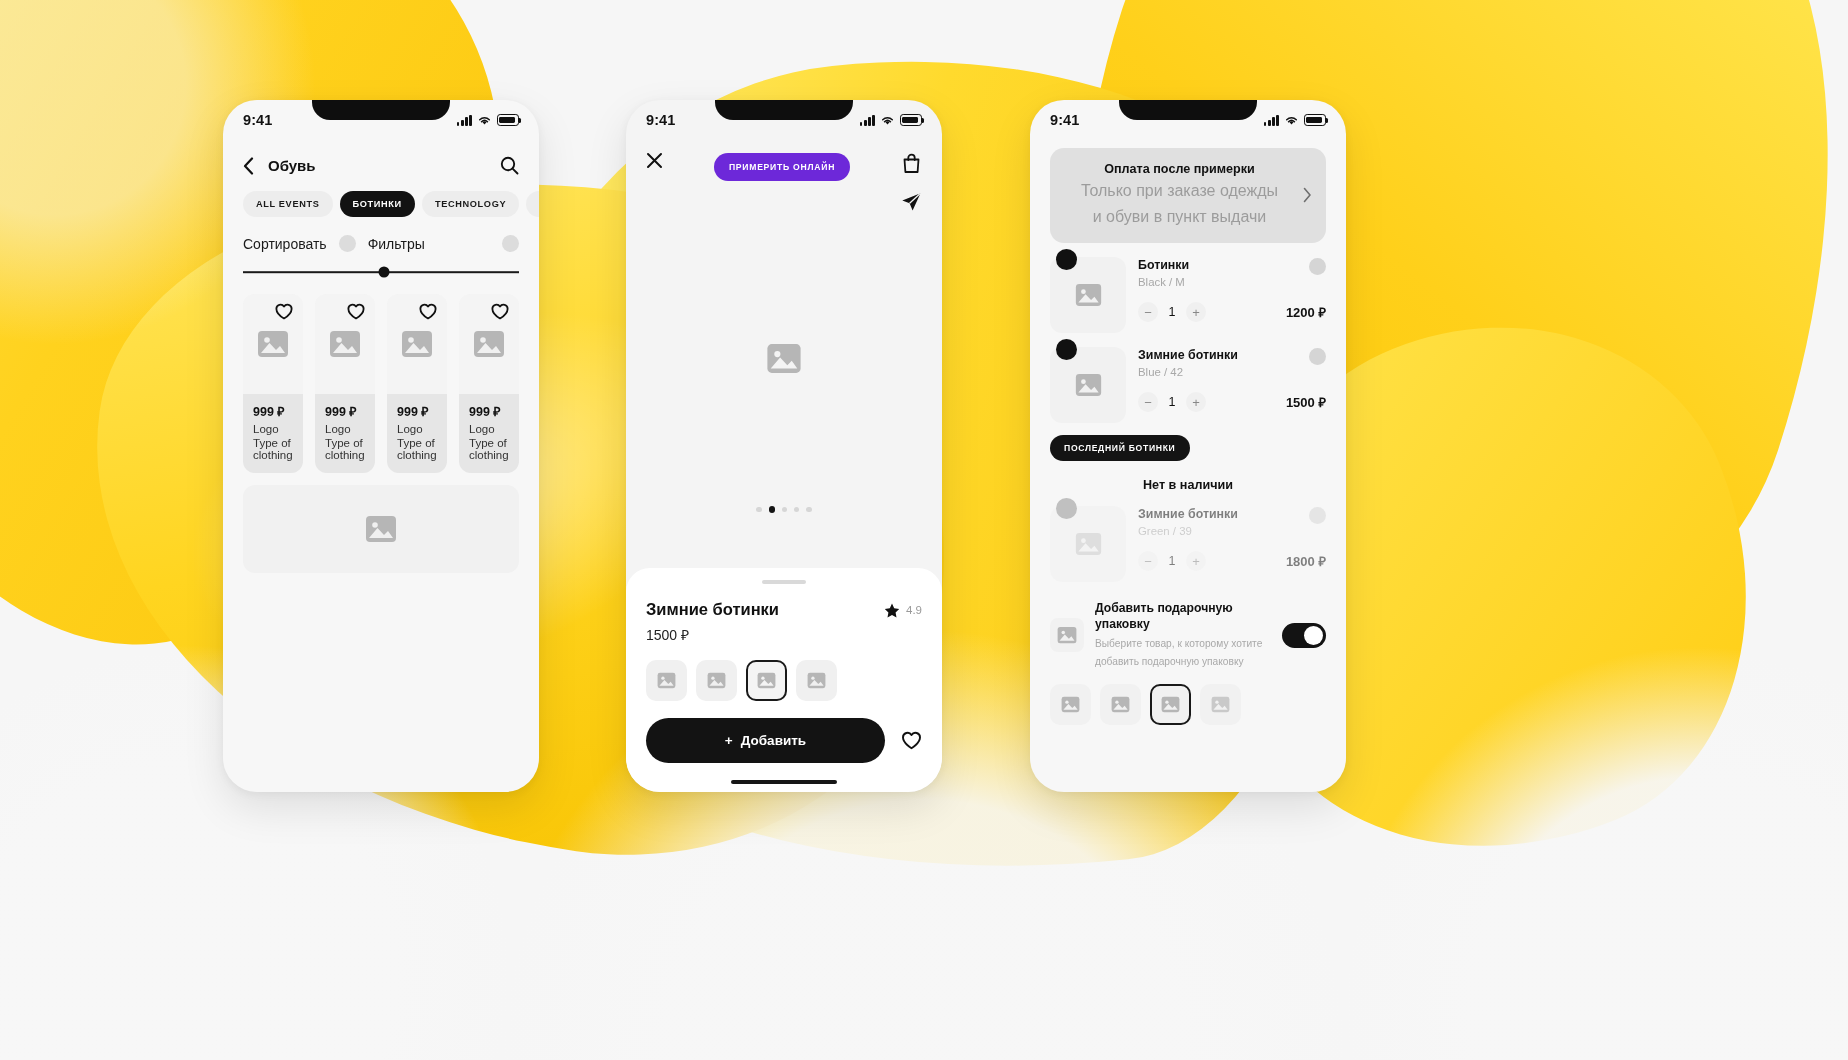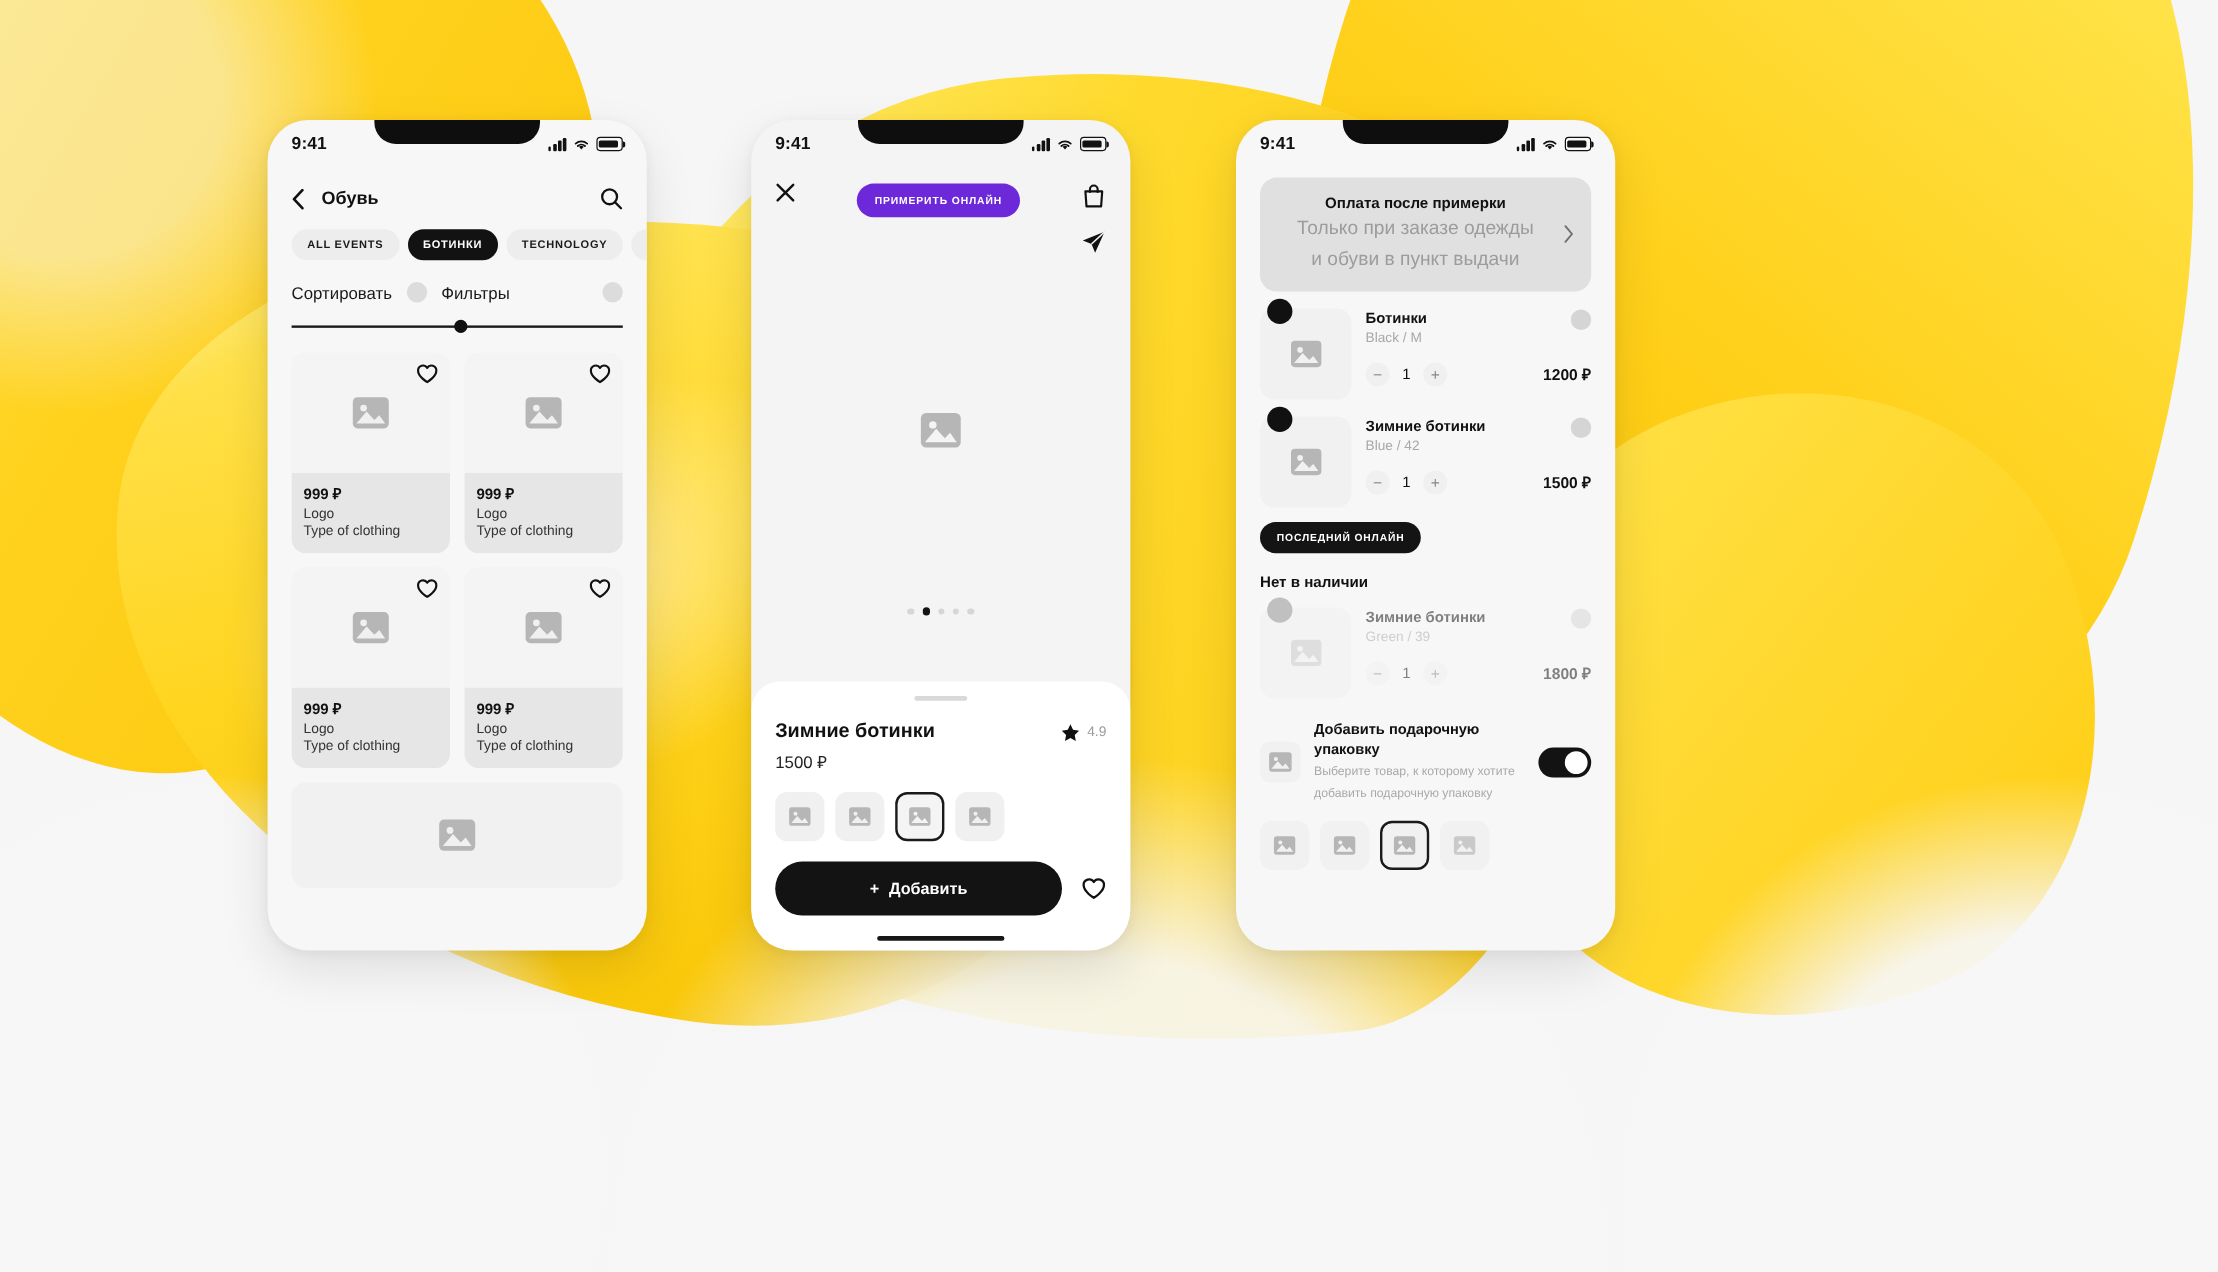--- a/index.html
+++ b/index.html
@@ -150,21 +150,21 @@
     position: absolute; top: 50%; left: 0; right: 0; height: 1.6px;
     background: #1a1a1a; transform: translateY(-50%);
   }
   .slider-knob {
     position: absolute; top: 50%; transform: translate(-50%,-50%);
     width: 11px; height: 11px; border-radius: 50%; background: #111;
   }
 
   
   .grid {
-    display: grid; grid-template-columns: 1fr 1fr; gap: 12px;
+    display: grid; grid-template-columns: 1fr 1fr 1fr 1fr; gap: 12px;
     padding: 16px 20px 0;
   }
   .card {
     border-radius: 12px; overflow: hidden; background: #f2f2f2;
   }
   .card-img {
     position: relative; height: 100px;
     background: #f4f4f4;
     display: flex; align-items: center; justify-content: center;
   }
@@ -262,21 +262,21 @@
     font-size: 13px; color: #888; cursor: pointer; line-height: 1;
     font-family: "Liberation Sans", sans-serif;
   }
   .qty-val { font-size: 12.5px; color: #111; min-width: 8px; text-align: center; }
   .cart-price { font-size: 13px; font-weight: 700; color: #111; }
   .badge-row { padding: 12px 20px 0; display: flex; }
   .badge-last {
     background: #141414; color: #fff; font-size: 8.6px; font-weight: 700;
     letter-spacing: 0.7px; padding: 8px 14px; border-radius: 14px;
   }
-  .sec-title { font-size: 12.6px; font-weight: 700; color: #111; padding: 17px 20px 0; }
+  .sec-title { font-size: 12.6px; font-weight: 700; color: #111; padding: 17px 20px 0; text-align: center; }
   .dim { opacity: 0.52; }
   .gift {
     display: flex; align-items: center; gap: 11px; padding: 18px 20px 0;
   }
   .gift-icon {
     width: 34px; height: 34px; border-radius: 8px; background: #f1f1f1; flex: none;
     display: flex; align-items: center; justify-content: center;
   }
   .gift-text { flex: 1; }
   .gift-title { font-size: 12.2px; font-weight: 700; color: #111; line-height: 1.32; }
@@ -662,21 +662,21 @@
             <button class="step-btn">−</button>
             <span class="qty-val">1</span>
             <button class="step-btn">+</button>
           </div>
           <div class="cart-price">1500 ₽</div>
         </div>
       </div>
     </div>
 
     <div class="badge-row">
-      <span class="badge-last">ПОСЛЕДНИЙ ОНЛАЙН</span>
+      <span class="badge-last">ПОСЛЕДНИЙ БОТИНКИ</span>
     </div>
 
     <div class="sec-title">Нет в наличии</div>
 
     <div class="cart-item dim">
       <div class="cart-thumb">
         <div class="swatch grey"></div>
         <svg class="ph" width="27" height="24" viewBox="0 0 32 28">
             <rect x="1" y="1" width="30" height="26" rx="4" fill="#c8c8c8"></rect>
             <circle cx="10" cy="10" r="2.8" fill="#f1f1f1"></circle>

